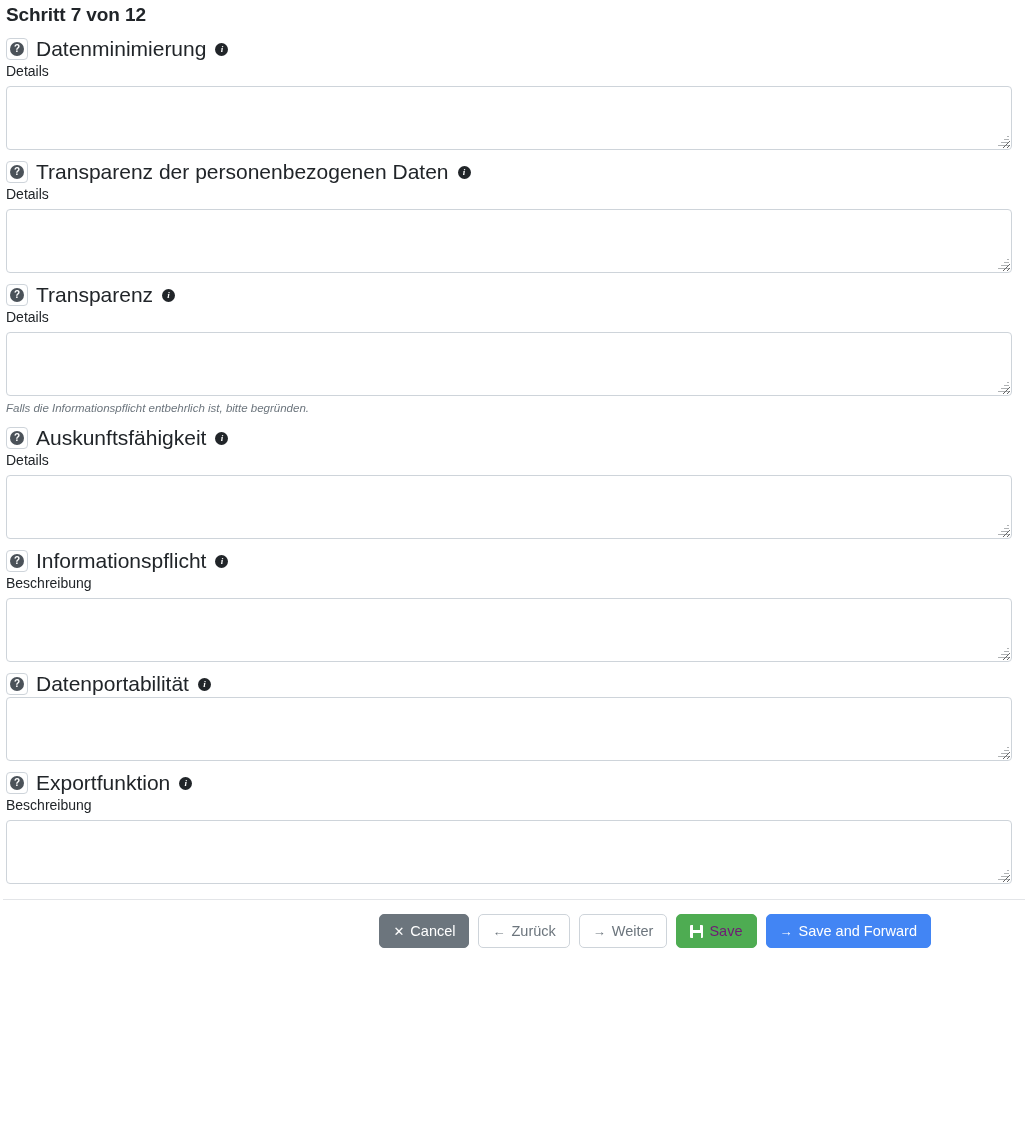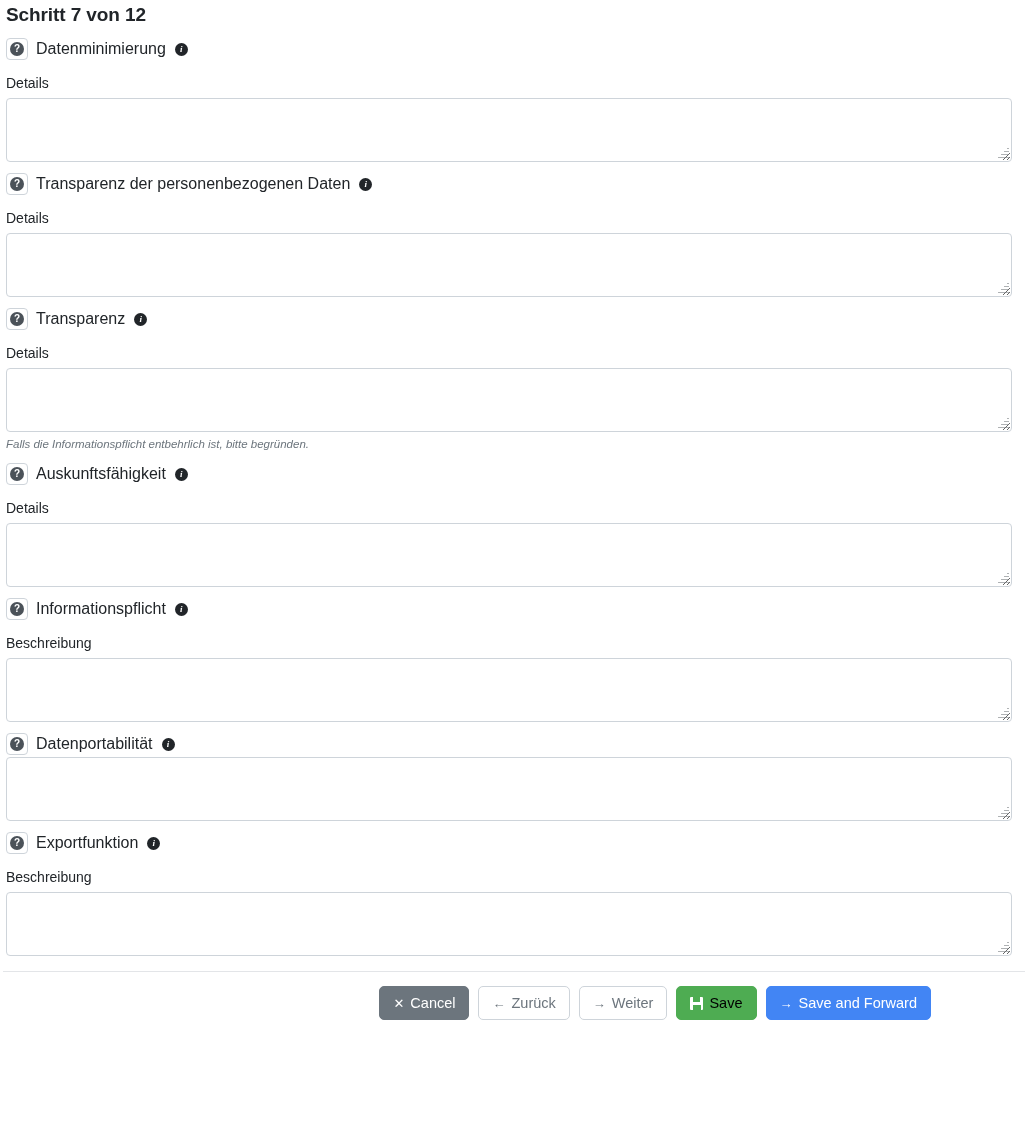--- a/index.html
+++ b/index.html
@@ -64,21 +64,21 @@
     border-radius: 50%;
     background: #4b5259;
     color: #ffffff;
     font-size: 10px;
     font-weight: bold;
     line-height: 14px;
     text-align: center;
     display: block;
   }
   .section-label {
-    font-size: 16px;
+    font-size: 21px;
     line-height: 20px;
     color: #212529;
     white-space: nowrap;
   }
   .info-icon {
     width: 13px;
     height: 13px;
     border-radius: 50%;
     background: #212529;
     color: #ffffff;
@@ -92,21 +92,20 @@
     margin-left: 1px;
     font-family: "Liberation Serif", serif;
     cursor: pointer;
   }
 
   
   .field-label {
     font-size: 14px;
     line-height: 18px;
     color: #212529;
-    margin-top: 12px;
     margin-bottom: 6px;
     display: block;
   }
   .ta-wrap {
     position: relative;
     width: 1006px;
   }
   textarea.input {
     width: 1006px;
     box-sizing: border-box;
@@ -177,21 +176,21 @@
     font-size: 14.5px;
     line-height: 1;
     font-family: "Liberation Sans", sans-serif;
     border: 1px solid transparent;
     cursor: pointer;
     white-space: nowrap;
   }
   .btn .ico { font-size: 13px; line-height: 1; display: inline-block; }
   .btn-secondary { background: #6c757d; border-color: #6c757d; color: #ffffff; }
   .btn-outline   { background: #ffffff; border-color: #ced4da; color: #6c757d; }
-  .btn-success   { background: #4eac52; border-color: #4eac52; color: #000000; }
+  .btn-success   { background: #4eac52; border-color: #4eac52; color: #701a75; }
   .btn-primary   { background: #4285f4; border-color: #4285f4; color: #ffffff; }
   .floppy {
     width: 13px; height: 13px; position: relative; display: inline-block;
     background: #ffffff; border-radius: 1px;
   }
   .floppy::before {
     content: ""; position: absolute; top: 0; left: 3px;
     width: 7px; height: 5px; background: #4eac52;
   }
   .floppy::after {

